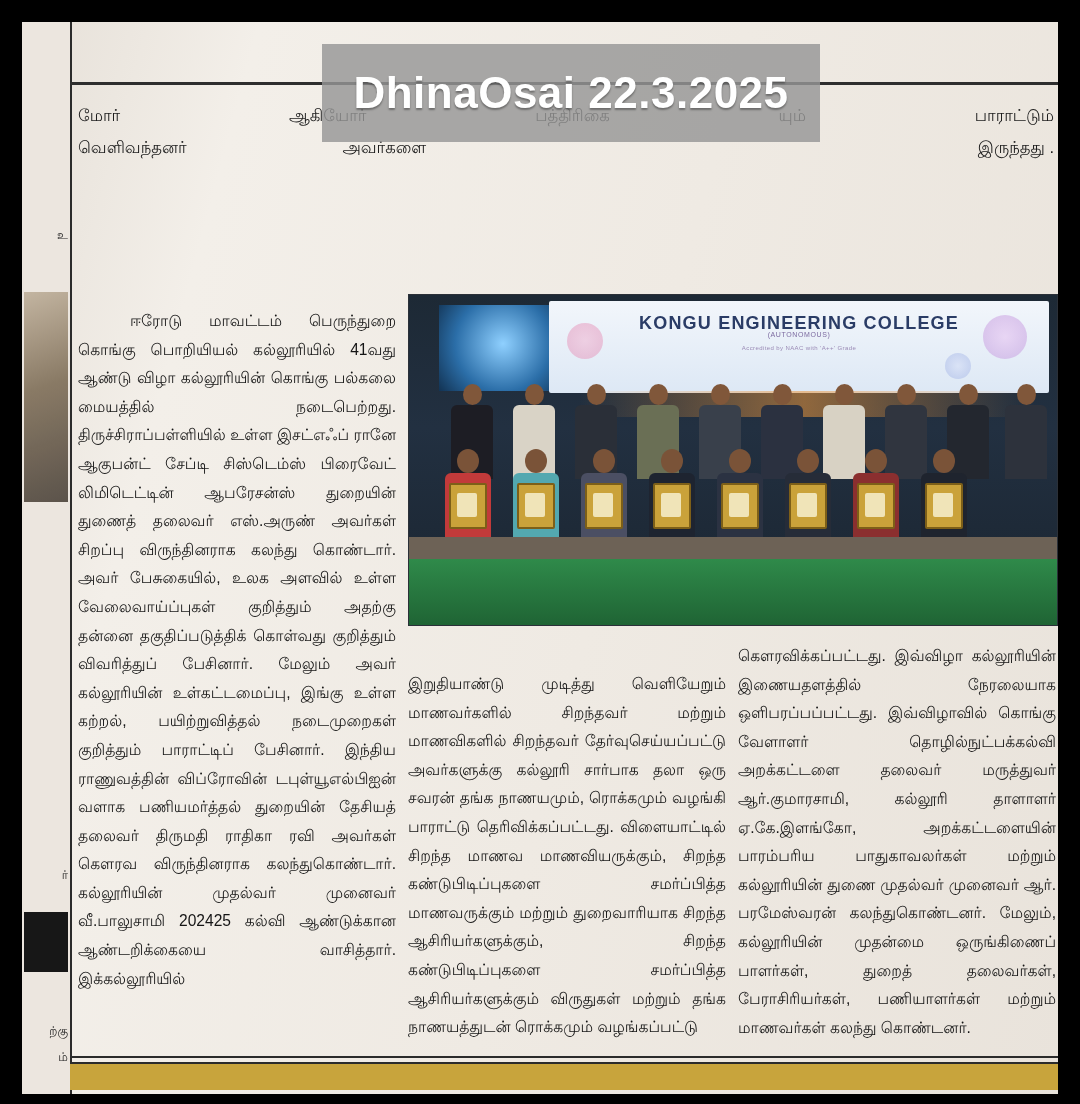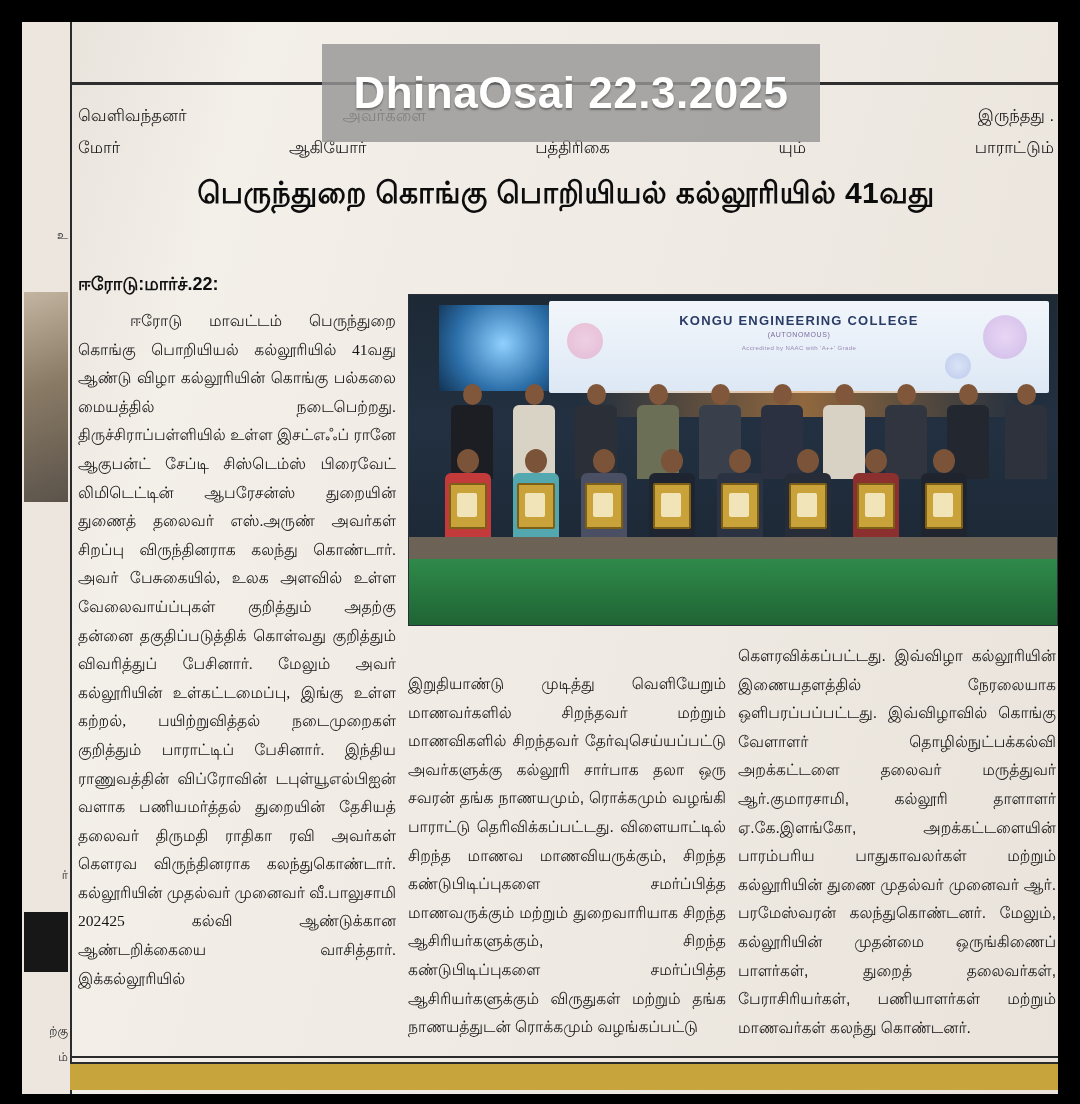--- a/index.html
+++ b/index.html
@@ -66,39 +66,39 @@
   
   .col{
     position:absolute;color:#151515;font-size:15.6px;line-height:28.6px;
     text-align:justify;text-justify:inter-word;
   }
   .col1{left:56px;top:285px;width:318px;}
   .col2{left:386px;top:620px;width:318px;margin-top:28px;}
   .col3{left:716px;top:620px;width:318px;}
 
   .col p{margin:0;}
-  .col .ind{text-indent:52px;font-family:Liberation Serif, serif;}
+  .col .ind{text-indent:52px;}
 
   
   .photo{
     position:absolute;left:386px;top:272px;width:648px;height:330px;
     background:#16202a;overflow:hidden;border:1px solid #2b3038;
   }
   .ph-wall{
     position:absolute;inset:0;
     background:linear-gradient(180deg,#1d2935 0%,#223041 40%,#1a242f 100%);
   }
   .ph-banner{
     position:absolute;left:140px;top:6px;width:500px;height:92px;
     background:linear-gradient(180deg,#f2f6fb,#dde8f5);
     border-radius:2px;
   }
   .ph-banner .bt{
     position:absolute;left:0;right:0;top:12px;text-align:center;
-    font-size:13px;font-weight:bold;color:#2a3c66;letter-spacing:1.2px;
+    font-size:18px;font-weight:bold;color:#2a3c66;letter-spacing:1.2px;
   }
   .ph-banner .bs{
     position:absolute;left:0;right:0;top:30px;text-align:center;
     font-size:7px;color:#7c6aa0;letter-spacing:.6px;
   }
   .ph-banner .bs2{
     position:absolute;left:0;right:0;top:44px;text-align:center;
     font-size:6px;color:#9a8ab5;letter-spacing:.4px;
   }
   .ph-flower{position:absolute;border-radius:50%;opacity:.45;}
@@ -170,39 +170,37 @@
       <div class="strip-text" style="top:996px;">
         <div>ற்கு</div>
         <div>ம்</div>
       </div>
     </div>
 
     <div class="top-rule"></div>
 
     <div class="prev-lines">
       <div class="row">
-        <span>வெளிவந்தனர்</span>
-        <span>அவர்களை</span>
-        <span style="width:240px"></span>
-        <span>இருந்தது .</span>
-      </div>
-      <div class="row">
         <span>மோர்</span>
         <span>ஆகியோர்</span>
         <span>பத்திரிகை</span>
         <span>யும்</span>
         <span>பாராட்டும்</span>
       </div>
+      <div class="row">
+        <span>வெளிவந்தனர்</span>
+        <span>அவர்களை</span>
+        <span style="width:240px"></span>
+        <span>இருந்தது .</span>
+      </div>
     </div>
 
     <div class="headline">
-      <span class="l1">பெருந்துறை கொங்கு பொறியியல் கல்லூரியில் 41வது</span>
-    </div>
-
-    <div class="dateline">ஈரோடு:மார்ச்.22:</div>
+    </div>
+
 
     <div class="photo">
       <div class="ph-wall"></div>
       <div class="ph-screen"></div>
       <div class="ph-banner">
         <div class="bt">KONGU ENGINEERING COLLEGE</div>
         <div class="bs">(AUTONOMOUS)</div>
         <div class="bs2">Accredited by NAAC with 'A++' Grade</div>
         <div class="ph-flower" style="left:18px;top:22px;width:36px;height:36px;background:radial-gradient(circle,#f3a7c8,#e07ba8)"></div>
         <div class="ph-flower" style="right:22px;top:14px;width:44px;height:44px;background:radial-gradient(circle,#e6b5ef,#b47fd4)"></div>

